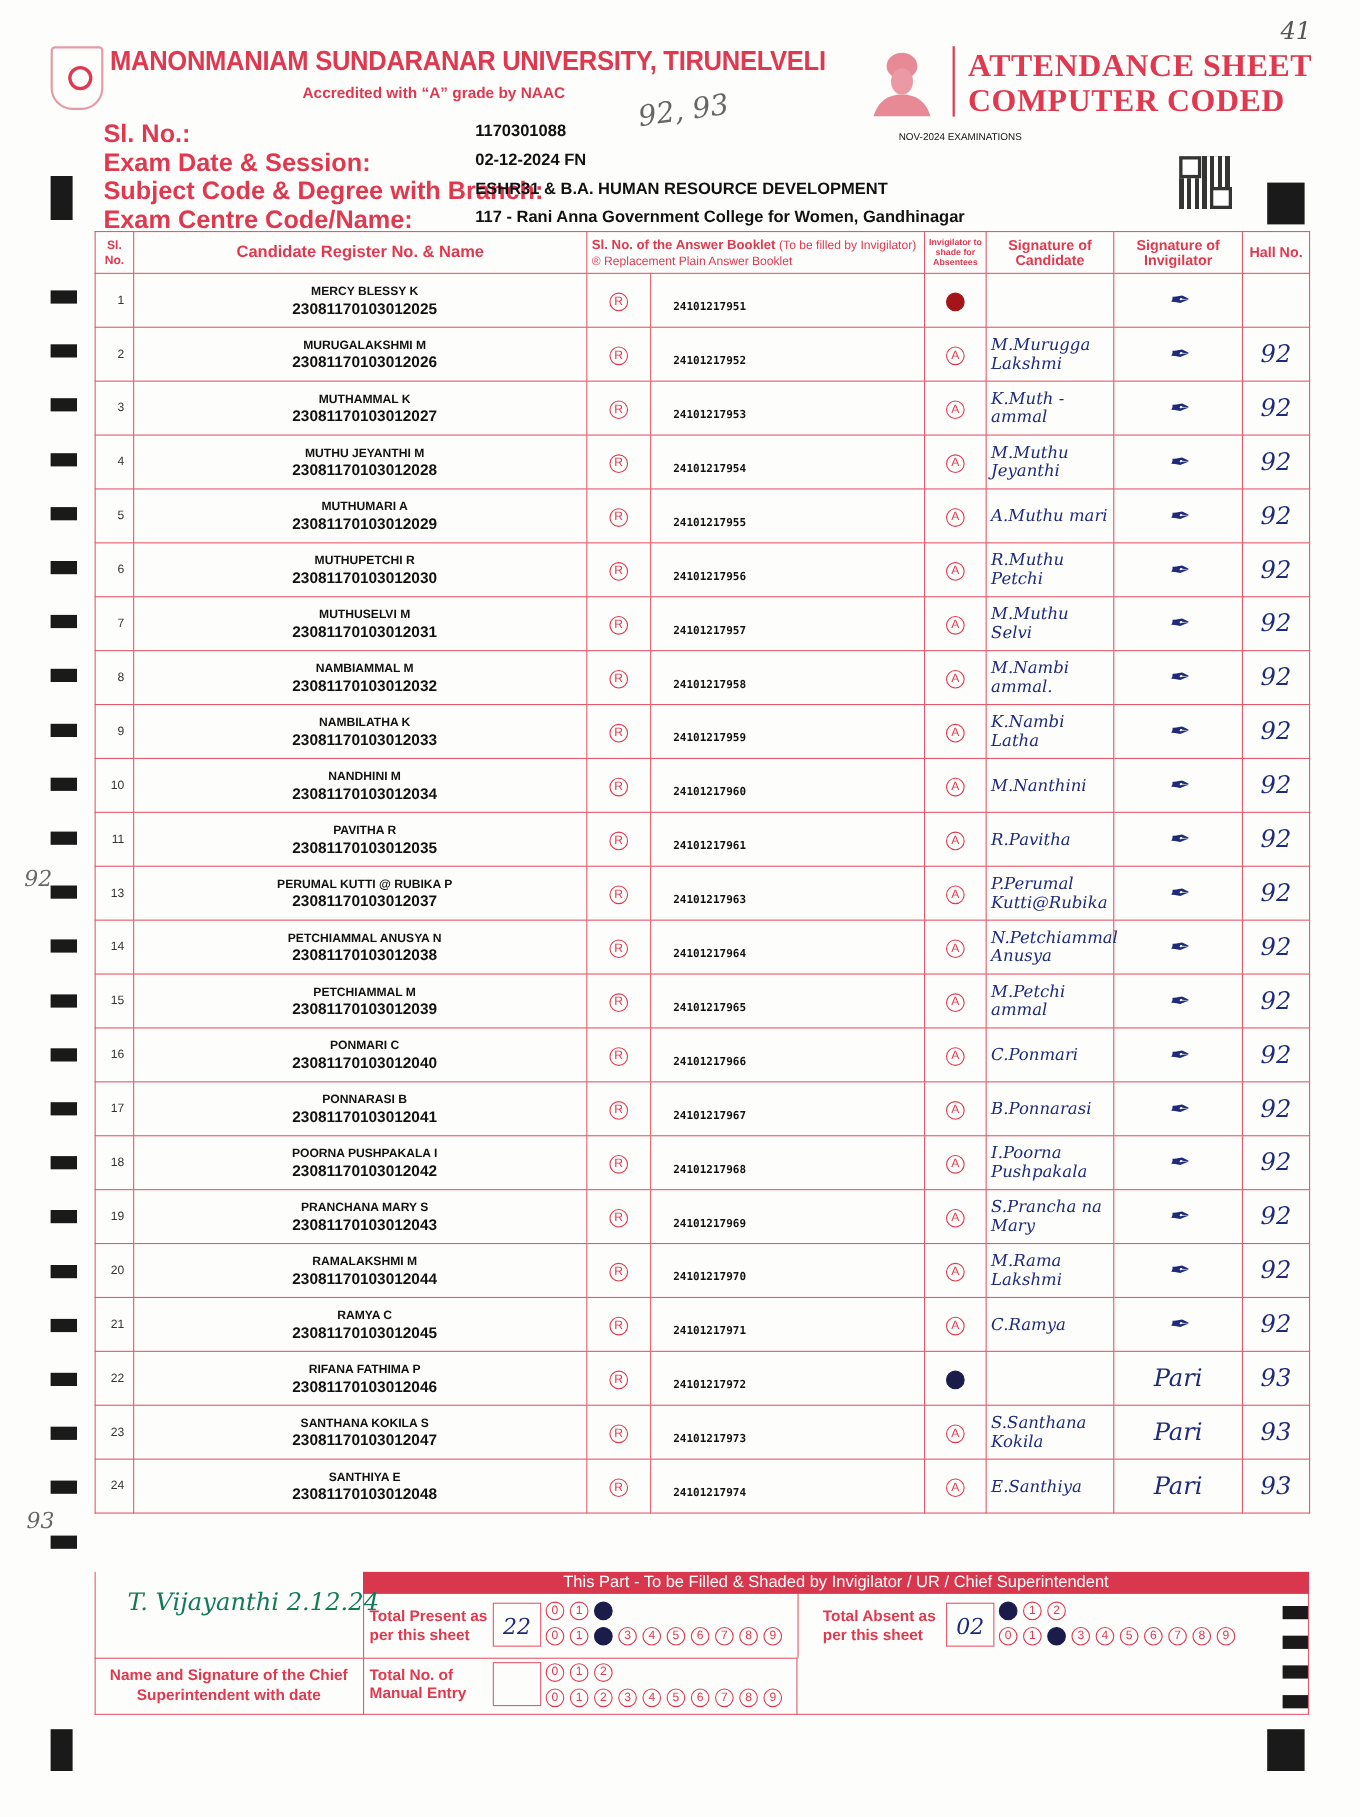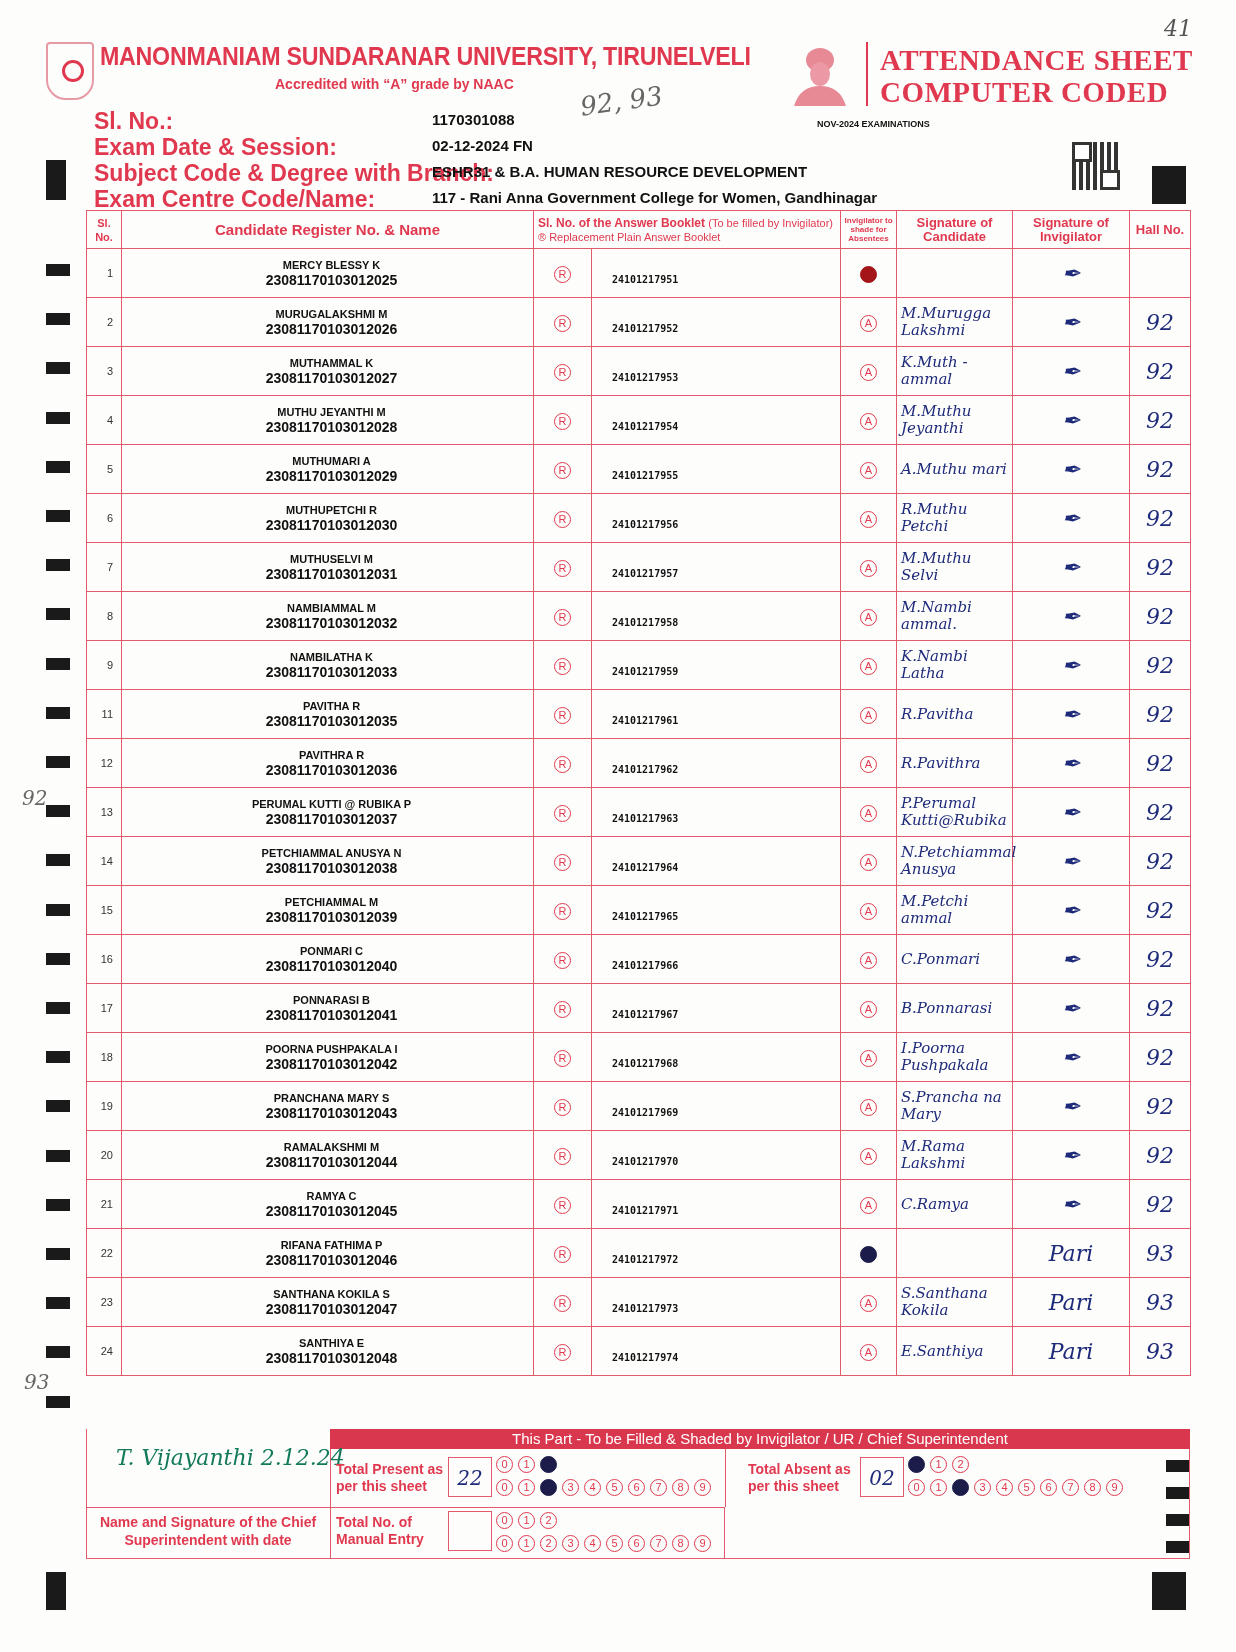--- a/index.html
+++ b/index.html
@@ -5,21 +5,21 @@
   * { box-sizing: border-box; margin: 0; padding: 0; }
   body { width: 1236px; height: 1652px; background: #fdfdfc; position: relative; font-family: "Liberation Sans", sans-serif; color: #111; overflow: hidden; }
   .mark { position: absolute; background: #1a1a1a; }
   .hdr-title { position: absolute; left: 100px; top: 42px; font-size: 25px; font-weight: bold; color: #e0394f; letter-spacing: -0.3px; transform: scaleX(0.93); transform-origin: left; white-space: nowrap; }
   .hdr-sub { position: absolute; left: 275px; top: 76px; font-size: 14px; font-weight: bold; color: #e0394f; }
   .logo { position: absolute; left: 46px; top: 42px; width: 48px; height: 58px; border: 2px solid #e79aa5; border-radius: 4px 4px 20px 20px; }
   .logo:after { content: ""; position: absolute; left: 14px; top: 16px; width: 16px; height: 16px; border-radius: 50%; border: 3px solid #e0394f; }
   .portrait { position: absolute; left: 790px; top: 42px; width: 60px; height: 64px; }
   .vline { position: absolute; left: 866px; top: 42px; width: 2px; height: 64px; background: #e0394f; }
   .cca { position: absolute; left: 880px; top: 44px; font-family: "Liberation Serif", serif; font-weight: bold; color: #e0394f; font-size: 29px; line-height: 32px; letter-spacing: 0.5px; }
-  .nov { position: absolute; left: 817px; top: 119px; font-size: 9px; font-weight: bold; }
+  .nov { position: absolute; left: 817px; top: 119px; font-size: 9px; font-weight: normal; }
   .pg-num { position: absolute; left: 1164px; top: 16px; font-family: "DejaVu Serif", serif; font-style: italic; font-size: 22px; color: #555; }
   .hand-top { position: absolute; left: 580px; top: 86px; font-family: "DejaVu Serif", serif; font-style: italic; font-size: 26px; color: #666; transform: rotate(-8deg); }
   .info { position: absolute; left: 94px; font-size: 23px; font-weight: bold; color: #e0394f; }
   .info-v { position: absolute; left: 432px; font-size: 15px; font-weight: bold; color: #111; white-space: nowrap; }
   .qr { position: absolute; left: 1072px; top: 142px; width: 48px; height: 48px; background:
       repeating-linear-gradient(90deg,#111 0 4px,#fff 4px 7px),
       #111; opacity: .85; }
   .qr:before, .qr:after { content: ""; position: absolute; width: 14px; height: 14px; border: 3px solid #111; background: #fff; }
   .qr:before { left: 0; top: 0; } .qr:after { right: 0; bottom: 0; }
   table.att { position: absolute; left: 86px; top: 210px; width: 1104px; border-collapse: collapse; table-layout: fixed; }
@@ -253,42 +253,42 @@
           <span class="r">23081170103012033</span>
         </td>
         <td class="rc"><span class="circ">R</span></td>
         <td class="bk">24101217959</td>
         <td class="rc"><span class="circ">A</span></td>
         <td class="hand">K.Nambi Latha</td>
         <td class="sigi">✒</td>
         <td class="hall">92</td>
       </tr>
       <tr>
+        <td class="sl">10</td>
+        <td class="nm">
+          <span class="n">NANDHINI M</span>
+          <span class="r">23081170103012034</span>
+        </td>
+        <td class="rc"><span class="circ">R</span></td>
+        <td class="bk">24101217960</td>
+        <td class="rc"><span class="circ">A</span></td>
+        <td class="hand">M.Nanthini</td>
+        <td class="sigi">✒</td>
+        <td class="hall">92</td>
+      </tr>
+      <tr>
         <td class="sl">11</td>
         <td class="nm">
           <span class="n">PAVITHA R</span>
           <span class="r">23081170103012035</span>
         </td>
         <td class="rc"><span class="circ">R</span></td>
         <td class="bk">24101217961</td>
         <td class="rc"><span class="circ">A</span></td>
         <td class="hand">R.Pavitha</td>
-        <td class="sigi">✒</td>
-        <td class="hall">92</td>
-      </tr>
-      <tr>
-        <td class="sl">12</td>
-        <td class="nm">
-          <span class="n">PAVITHRA R</span>
-          <span class="r">23081170103012036</span>
-        </td>
-        <td class="rc"><span class="circ">R</span></td>
-        <td class="bk">24101217962</td>
-        <td class="rc"><span class="circ">A</span></td>
-        <td class="hand">R.Pavithra</td>
         <td class="sigi">✒</td>
         <td class="hall">92</td>
       </tr>
       <tr>
         <td class="sl">13</td>
         <td class="nm">
           <span class="n">PERUMAL KUTTI @ RUBIKA P</span>
           <span class="r">23081170103012037</span>
         </td>
         <td class="rc"><span class="circ">R</span></td>

